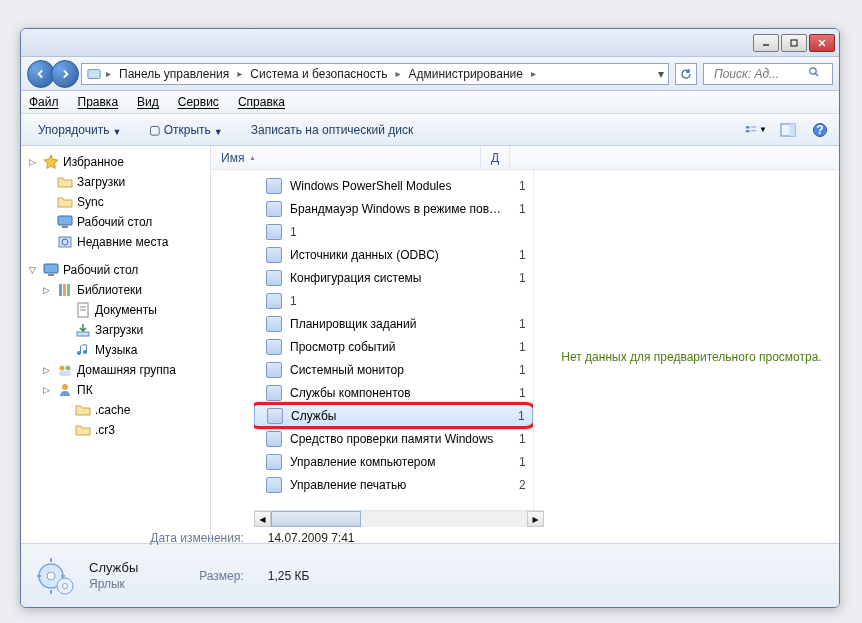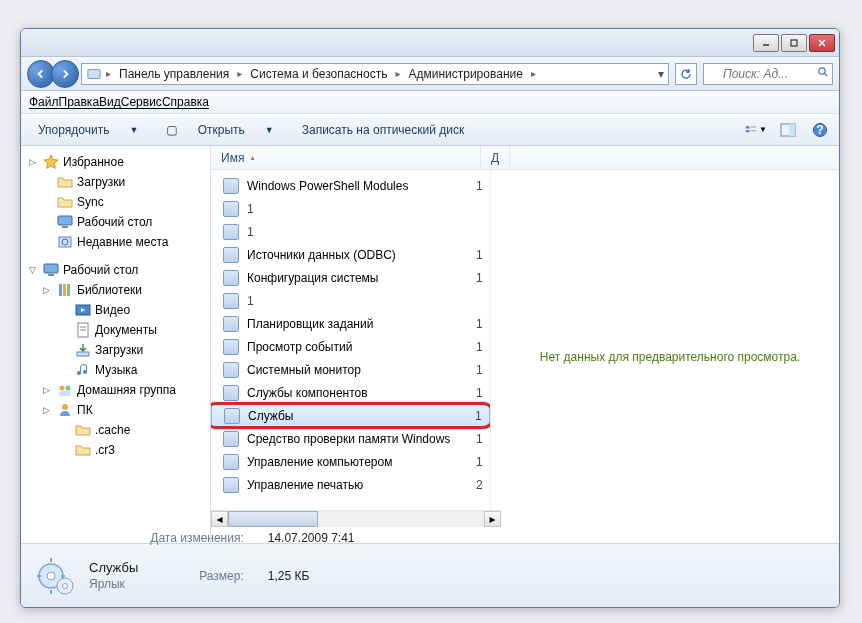--- a/index.html
+++ b/index.html
@@ -9,44 +9,44 @@
 .tbtn { width: 26px; height: 18px; border: 1px solid #7a7a7a; background: linear-gradient(#f5f5f5,#d8d8d8); border-radius: 2px; display: flex; align-items: center; justify-content: center; cursor: pointer; }
 .tbtn.close { background: linear-gradient(#e47373,#c83b3b); border-color: #8a2a2a; color: #fff; }
 .tbtn svg { width: 10px; height: 10px; }
 .addrbar { height: 34px; background: linear-gradient(#f3f6fb,#e2e9f4); border-bottom: 1px solid #b9c6d9; display: flex; align-items: center; padding: 0 6px; gap: 6px; }
 .navbtns { display: flex; }
 .navbtn { width: 28px; height: 28px; border-radius: 50%; background: radial-gradient(circle at 30% 30%, #6fa7e8, #2d5c9c); border: 1px solid #2a5a99; margin-right: -4px; display:flex;align-items:center;justify-content:center;color:#fff; }
 .addr { flex: 1; height: 22px; background: #fff; border: 1px solid #8ea4c2; display: flex; align-items: center; padding: 0 4px; gap: 4px; }
 .crumb { padding: 2px 4px; color: #1a1a1a; cursor: pointer; }
 .sep { color: #666; font-size: 10px; }
 .refresh { width: 22px; height: 22px; border: 1px solid #8ea4c2; background: #fff; display:flex;align-items:center;justify-content:center; }
-.search { width: 130px; height: 22px; border: 1px solid #8ea4c2; background: #fff; display: flex; align-items: center; padding: 0 19px; gap: 4px; color: #888; }
+.search { width: 130px; height: 22px; border: 1px solid #8ea4c2; background: #fff; display: flex; align-items: center; padding: 0 10px; gap: 4px; color: #888; }
 .search input { border: none; outline: none; width: 90px; font-style: italic; color: #888; }
-.menubar { height: 22px; background: linear-gradient(#fafbfd,#eef2f8); border-bottom: 1px solid #d5dde9; display: flex; align-items: center; padding: 11px 8px; gap: 0; }
+.menubar { height: 22px; background: linear-gradient(#fafbfd,#eef2f8); border-bottom: 1px solid #d5dde9; display: flex; align-items: center; padding: 11px 8px; gap: 19px; }
 .menubar span { text-decoration: underline; text-underline-offset: 2px; cursor: pointer; }
 .toolbar { height: 32px; background: linear-gradient(#f6f9fd,#e5ecf6); border-bottom: 1px solid #c4d0e1; display: flex; align-items: center; padding: 0 8px; gap: 10px; }
-.tbutton { padding: 3px 8px; border: 1px solid transparent; border-radius: 2px; cursor: pointer; display: flex; align-items: center; gap: 20px; color: #1e3c66; }
+.tbutton { padding: 3px 8px; border: 1px solid transparent; border-radius: 2px; cursor: pointer; display: flex; align-items: flex-end; gap: 3px; color: #1e3c66; }
 .spacer { flex: 1; }
 .iconbtn { width: 22px; height: 22px; display:flex;align-items:center;justify-content:center; cursor:pointer; border-radius:2px; }
 .body { flex: 1; display: flex; min-height: 0; }
 .sidebar { width: 190px; border-right: 1px solid #d9e0ea; overflow-y: auto; padding: 6px 2px; position: relative; }
 .sidebar::-webkit-scrollbar { width: 16px; }
 .sidebar::-webkit-scrollbar-track { background: #f0f0f0; border-left:1px solid #ddd;}
 .sidebar::-webkit-scrollbar-thumb { background: #c8d2e0; border:1px solid #9aaac2; }
 .tree-item { display: flex; align-items: center; height: 20px; padding-left: 6px; gap: 4px; cursor: pointer; white-space: nowrap; }
 .tree-item.lvl1 { padding-left: 20px; }
 .tree-item.lvl2 { padding-left: 38px; }
 .expander { width: 10px; color: #555; font-size: 9px; }
 .ticon { width: 16px; height: 16px; display:flex;align-items:center;justify-content:center; }
 .tree-sep { height: 8px; }
 .main { flex: 1; display: flex; flex-direction: column; min-width: 0; }
 .cols { height: 24px; border-bottom: 1px solid #e0e6ee; display: flex; align-items: center; background: linear-gradient(#fcfdff,#f1f5fa); }
 .colh { padding: 0 10px; border-right: 1px solid #e0e6ee; color: #305080; height:100%; display:flex;align-items:center;gap:6px; cursor:pointer;}
 .colh.name { flex: 0 0 270px; }
-.filebody { flex: 1; display: flex; min-height: 0; }
+.filebody { flex: 1; display: flex; min-height: 0; margin-left: 43px; }
 .filelist { width: 280px; overflow-y: auto; border-right: 1px solid #e8edf4; padding: 4px 0 14px; }
 .preview { flex: 1; display: flex; align-items: center; justify-content: center; color: #4d7c0f; background: #fff; }
 .file-row { height: 23px; display: flex; align-items: center; padding-left: 12px; gap: 8px; cursor: pointer; position: relative; }
 .file-row.selected { background: linear-gradient(#e7f1fd,#cfe4fb); border: 1px solid #8bb7ea; border-radius: 2px; }
 .file-row .fic { width: 16px; height: 16px; background: linear-gradient(#dce8f7,#b9d1ef); border:1px solid #7a9cc8; border-radius:2px;}
 .file-row .fname { white-space: nowrap; overflow: hidden; text-overflow: ellipsis; flex:1; padding-right:4px;}
 .file-row .fdate { width: 14px; text-align: left; color:#444;}
 .highlight { position: absolute; left: -8px; right: -6px; top: -3px; bottom: -3px; border: 3px solid #d62626; border-radius: 12px; pointer-events: none; box-shadow: 0 0 2px rgba(214,38,38,0.6);}
 .hscroll { height: 17px; border-top: 1px solid #e0e6ee; background: #f4f4f4; display:flex;align-items:center;}
 .hscroll .arrow{width:17px;height:100%;border:1px solid #c8c8c8;background:linear-gradient(#fafafa,#e4e4e4);display:flex;align-items:center;justify-content:center;}
@@ -241,30 +241,20 @@
               <rect x="6" y="2" width="3" height="12" fill="#e8a84a"></rect>
               <rect x="10" y="2" width="3" height="12" fill="#7ac48a"></rect>
             </svg>
           </span>
           <span>Библиотеки</span>
         </div>
         <div class="tree-item lvl2">
           <span class="expander"></span>
           <span class="ticon">
             <svg width="16" height="16" viewBox="0 0 16 16">
-              <rect x="1" y="3" width="14" height="10" fill="#4a8ac8" stroke="#2a5a99"></rect>
-              <path d="M6 6v4l4-2z" fill="#fff"></path>
-            </svg>
-          </span>
-          <span>Видео</span>
-        </div>
-        <div class="tree-item lvl2">
-          <span class="expander"></span>
-          <span class="ticon">
-            <svg width="16" height="16" viewBox="0 0 16 16">
               <rect x="3" y="1" width="10" height="14" fill="#fff" stroke="#888"></rect>
               <line x1="5" y1="5" x2="11" y2="5" stroke="#888"></line>
               <line x1="5" y1="8" x2="11" y2="8" stroke="#888"></line>
             </svg>
           </span>
           <span>Документы</span>
         </div>
         <div class="tree-item lvl2">
           <span class="expander"></span>
           <span class="ticon">
@@ -337,20 +327,21 @@
       <div class="filebody">
         <div style="display:flex;flex-direction:column;width:290px">
           <div class="filelist" id="filelist">
               <div class="file-row">
                 <span class="fic"></span>
                 <span class="fname">Windows PowerShell Modules</span>
                 <span class="fdate">1</span>
               </div>
               <div class="file-row">
                 <span class="fic"></span>
+                <span class="fname">Брандмауэр Windows в режиме повы...</span>
                 <span class="fdate">1</span>
               </div>
               <div class="file-row">
                 <span class="fic"></span>
                 <span class="fdate">1</span>
               </div>
               <div class="file-row">
                 <span class="fic"></span>
                 <span class="fname">Источники данных (ODBC)</span>
                 <span class="fdate">1</span>

